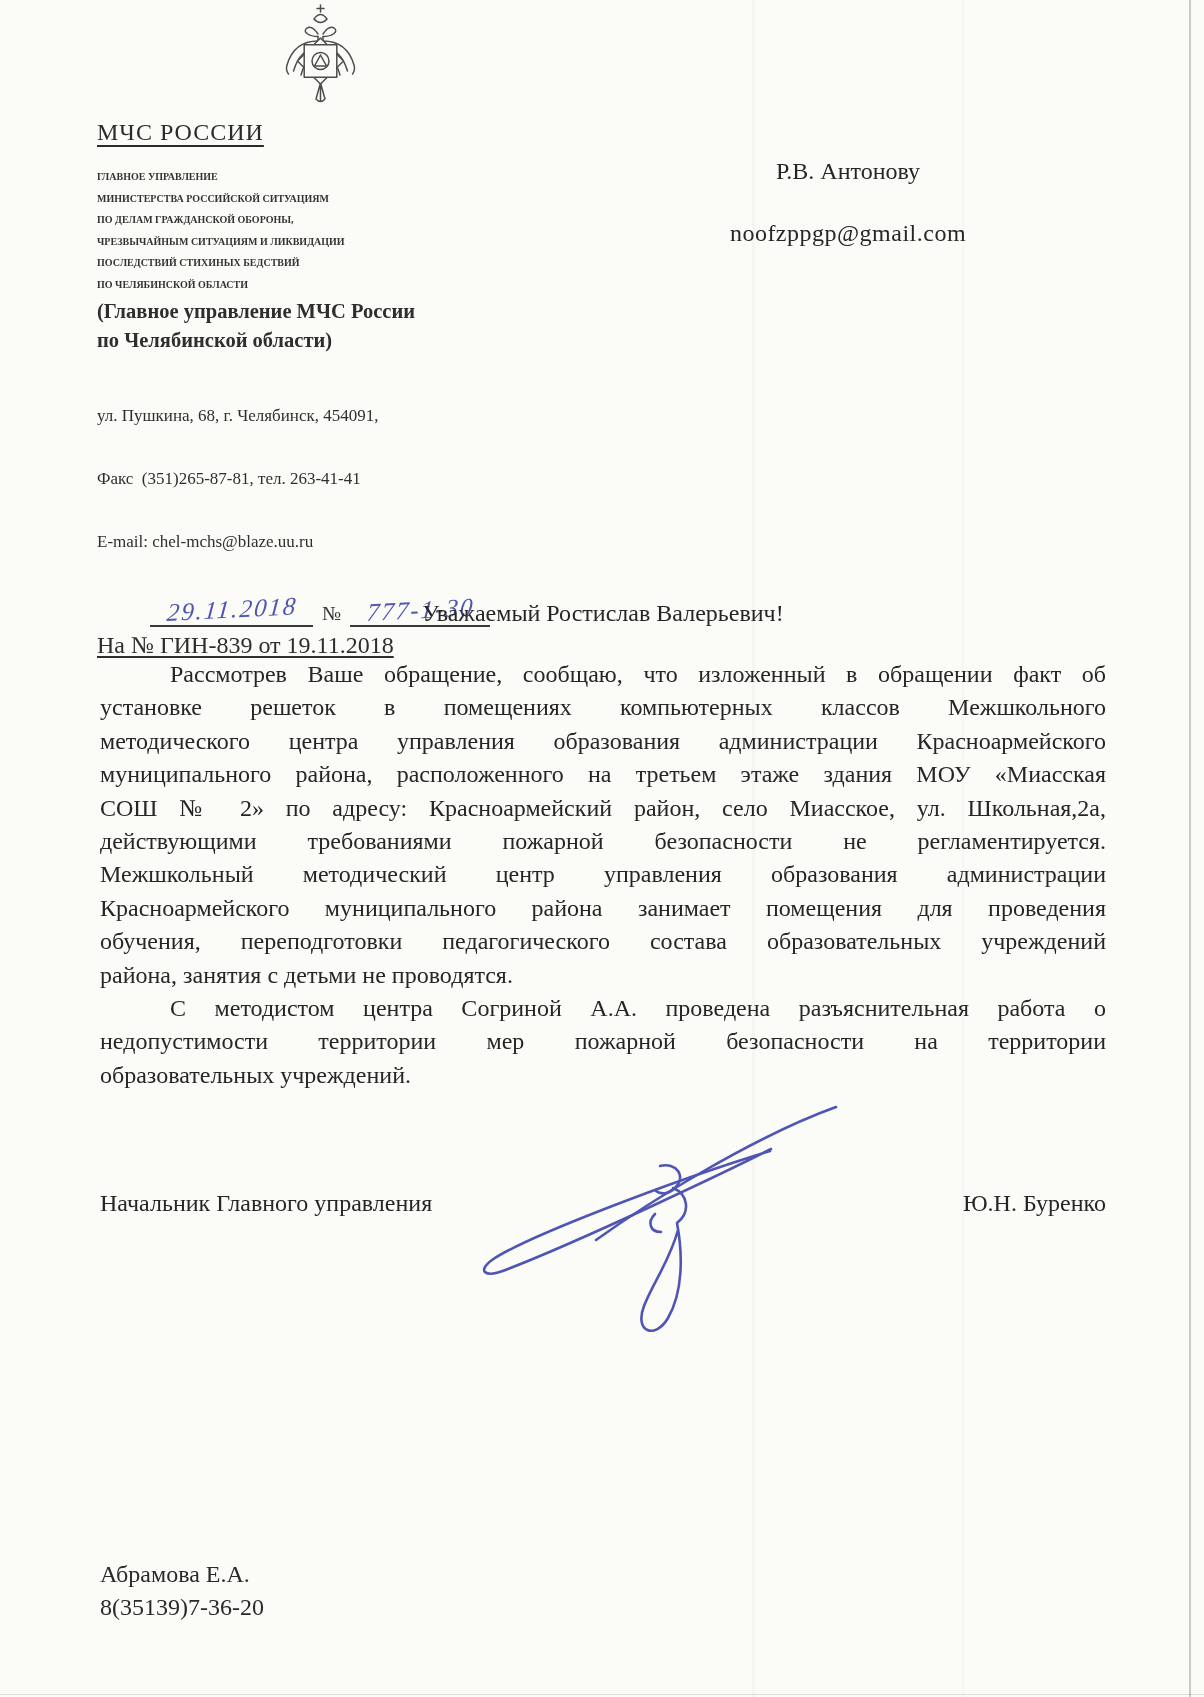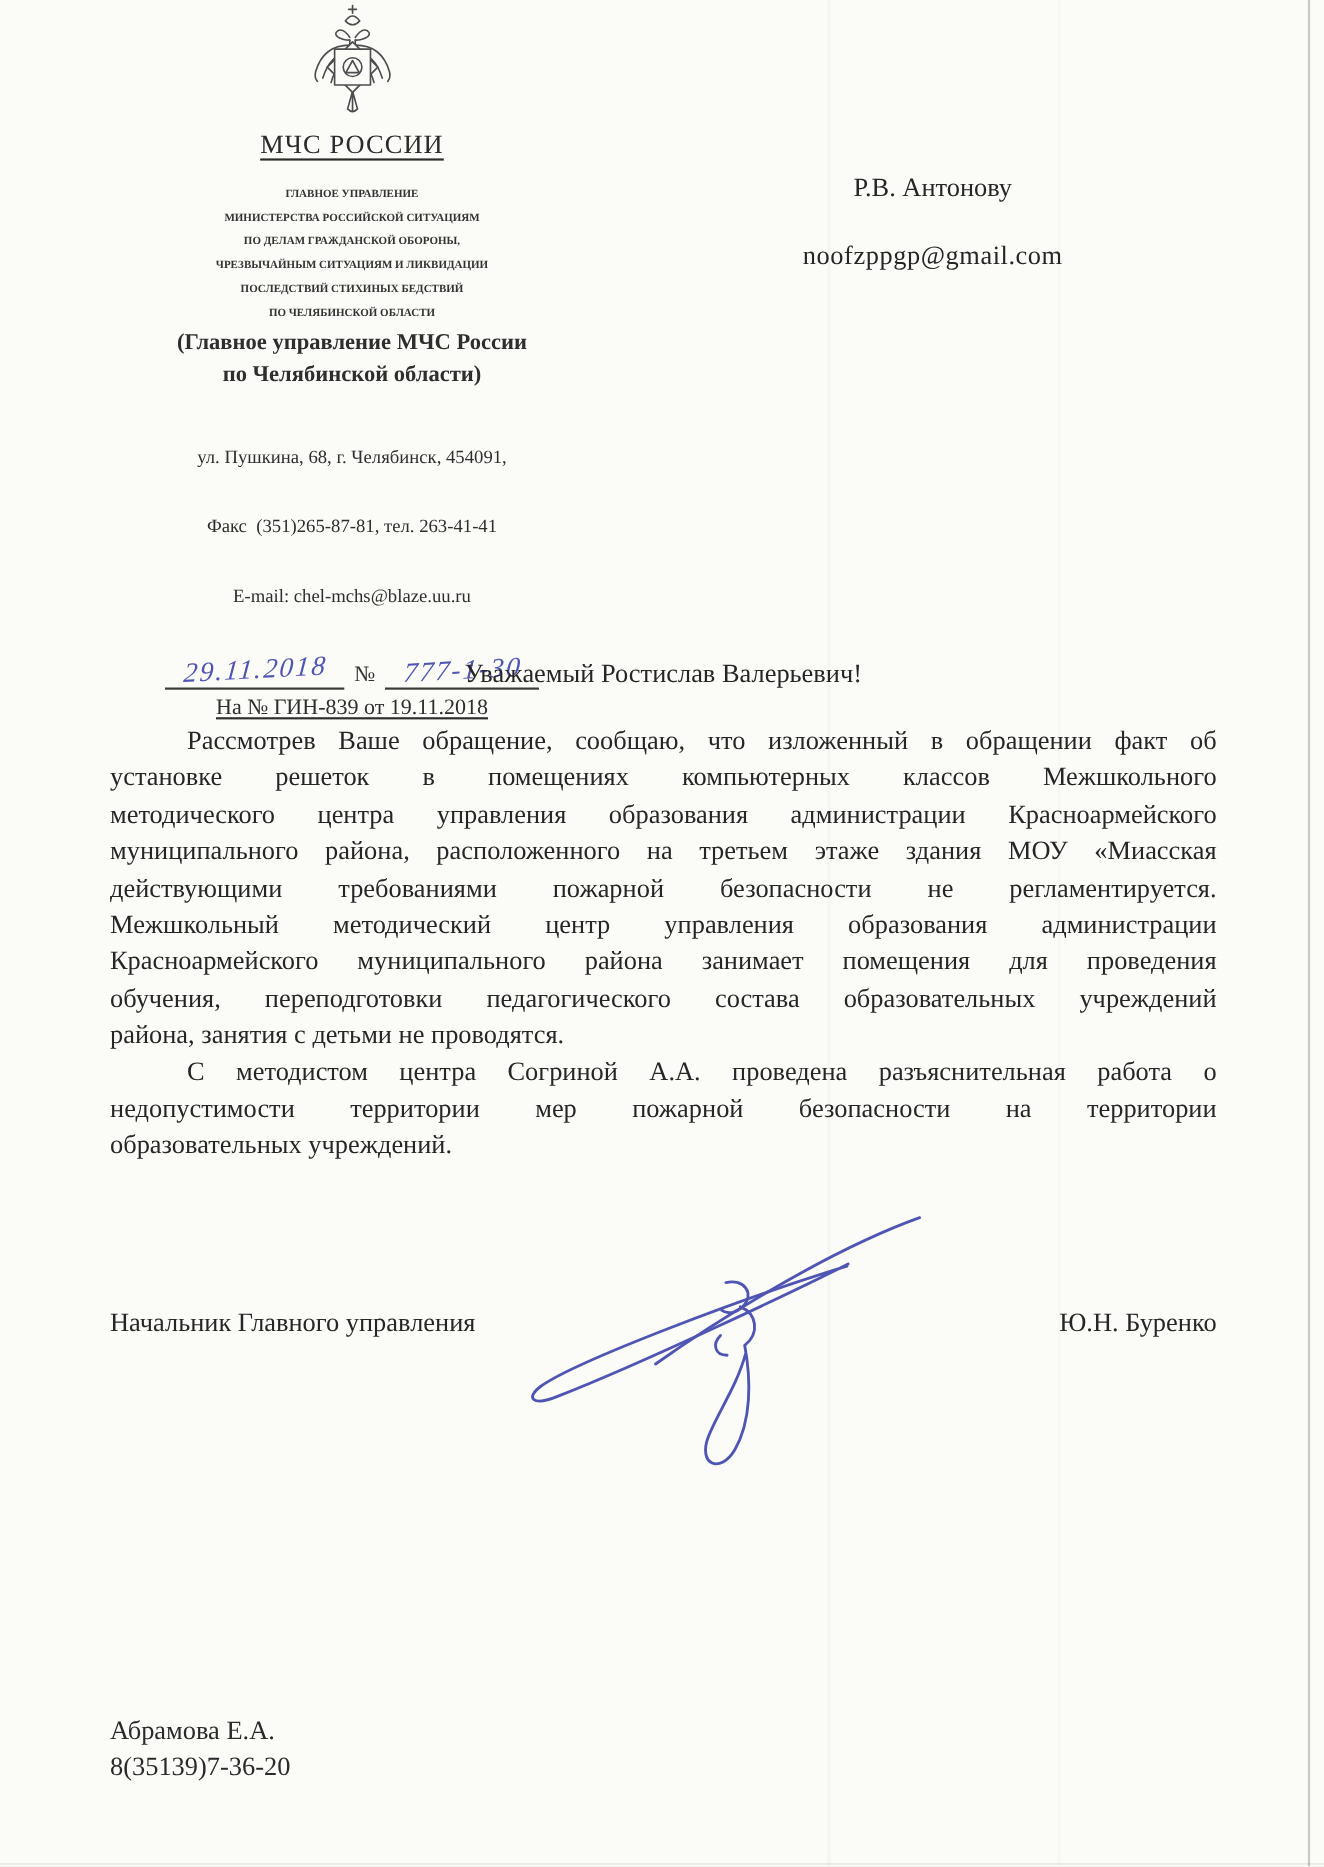--- a/index.html
+++ b/index.html
@@ -13,21 +13,21 @@
     margin:0 auto;
   }
   
   .streak{position:absolute;top:0;bottom:0;pointer-events:none;}
   .streak.s1{left:752px;width:3px;background:rgba(110,110,100,0.04);}
   .streak.s2{left:962px;width:2px;background:rgba(110,110,100,0.035);}
   .streak.s3{left:1189px;width:2px;background:rgba(90,90,85,0.30);}
   .page-bottom-edge{position:absolute;left:0;right:0;bottom:2px;height:1px;background:rgba(90,90,85,0.18);}
 
   
-  .lh-col{position:absolute;left:97px;top:3px;width:446px;text-align:center;}
+  .lh-col{position:absolute;left:97px;top:3px;width:446px;text-align:left;}
   .emblem{display:block;margin:0 auto;}
   .lh-title{
     margin-top:12px;font-size:24px;letter-spacing:1px;
     text-decoration:underline;text-underline-offset:5px;color:#2b2b2b;
   }
   .lh-org{margin-top:20px;font-weight:bold;font-size:10px;line-height:21.5px;color:#333;}
   .lh-paren{margin-top:2px;font-weight:bold;font-size:20.5px;line-height:29px;color:#2e2e2e;}
   .lh-addr{margin-top:8px;font-size:17px;line-height:21px;color:#2e2e2e;white-space:pre-wrap;}
   .ref-row{
     margin-top:3px;display:flex;justify-content:center;align-items:flex-end;gap:9px;height:30px;
@@ -36,21 +36,21 @@
   .ref-field.date{width:163px;}
   .ref-field.num{width:140px;}
   .hand{
     font-style:italic;letter-spacing:2px;font-size:25px;line-height:25px;
     color:var(--ink-blue,#4f55b2);
     transform:rotate(-3deg) skewX(-8deg);transform-origin:left bottom;
     white-space:nowrap;
   }
   .no-symbol{font-size:20px;color:#333;padding-bottom:2px;}
   .reply-line{
-    margin-top:5px;font-size:20px;color:#2e2e2e;
+    margin-top:5px;font-size:24px;color:#2e2e2e;
     text-decoration:underline;text-underline-offset:3px;
   }
 
   
   .recipient{position:absolute;left:723px;top:158px;width:250px;text-align:center;font-size:24px;color:#262626;}
   .recipient .email{margin-top:35px;letter-spacing:0.5px;}
 
   
   .salutation{position:absolute;left:100px;top:600px;width:1006px;text-align:center;font-size:24px;color:#262626;}
   .body-text{position:absolute;left:100px;top:658px;width:1006px;font-size:24px;color:#262626;}
@@ -143,20 +143,21 @@
     <div class="email">noofzppgp@gmail.com</div>
   </div>
 
   <div class="salutation">Уважаемый Ростислав Валерьевич!</div>
 
   <div class="body-text">
     <div class="bline indent">Рассмотрев Ваше обращение, сообщаю, что изложенный в обращении факт об</div>
     <div class="bline">установке решеток в помещениях компьютерных классов Межшкольного</div>
     <div class="bline">методического центра управления образования администрации Красноармейского</div>
     <div class="bline">муниципального района, расположенного на третьем этаже здания МОУ «Миасская</div>
+    <div class="bline">СОШ № 2» по адресу: Красноармейский район, село Миасское, ул. Школьная,2а,</div>
     <div class="bline">действующими требованиями пожарной безопасности не регламентируется.</div>
     <div class="bline">Межшкольный методический центр управления образования администрации</div>
     <div class="bline">Красноармейского муниципального района занимает помещения для проведения</div>
     <div class="bline">обучения, переподготовки педагогического состава образовательных учреждений</div>
     <div class="bline left">района, занятия с детьми не проводятся.</div>
     <div class="bline indent">С методистом центра Согриной А.А. проведена разъяснительная работа о</div>
     <div class="bline">недопустимости территории мер пожарной безопасности на территории</div>
     <div class="bline left">образовательных учреждений.</div>
   </div>
 

